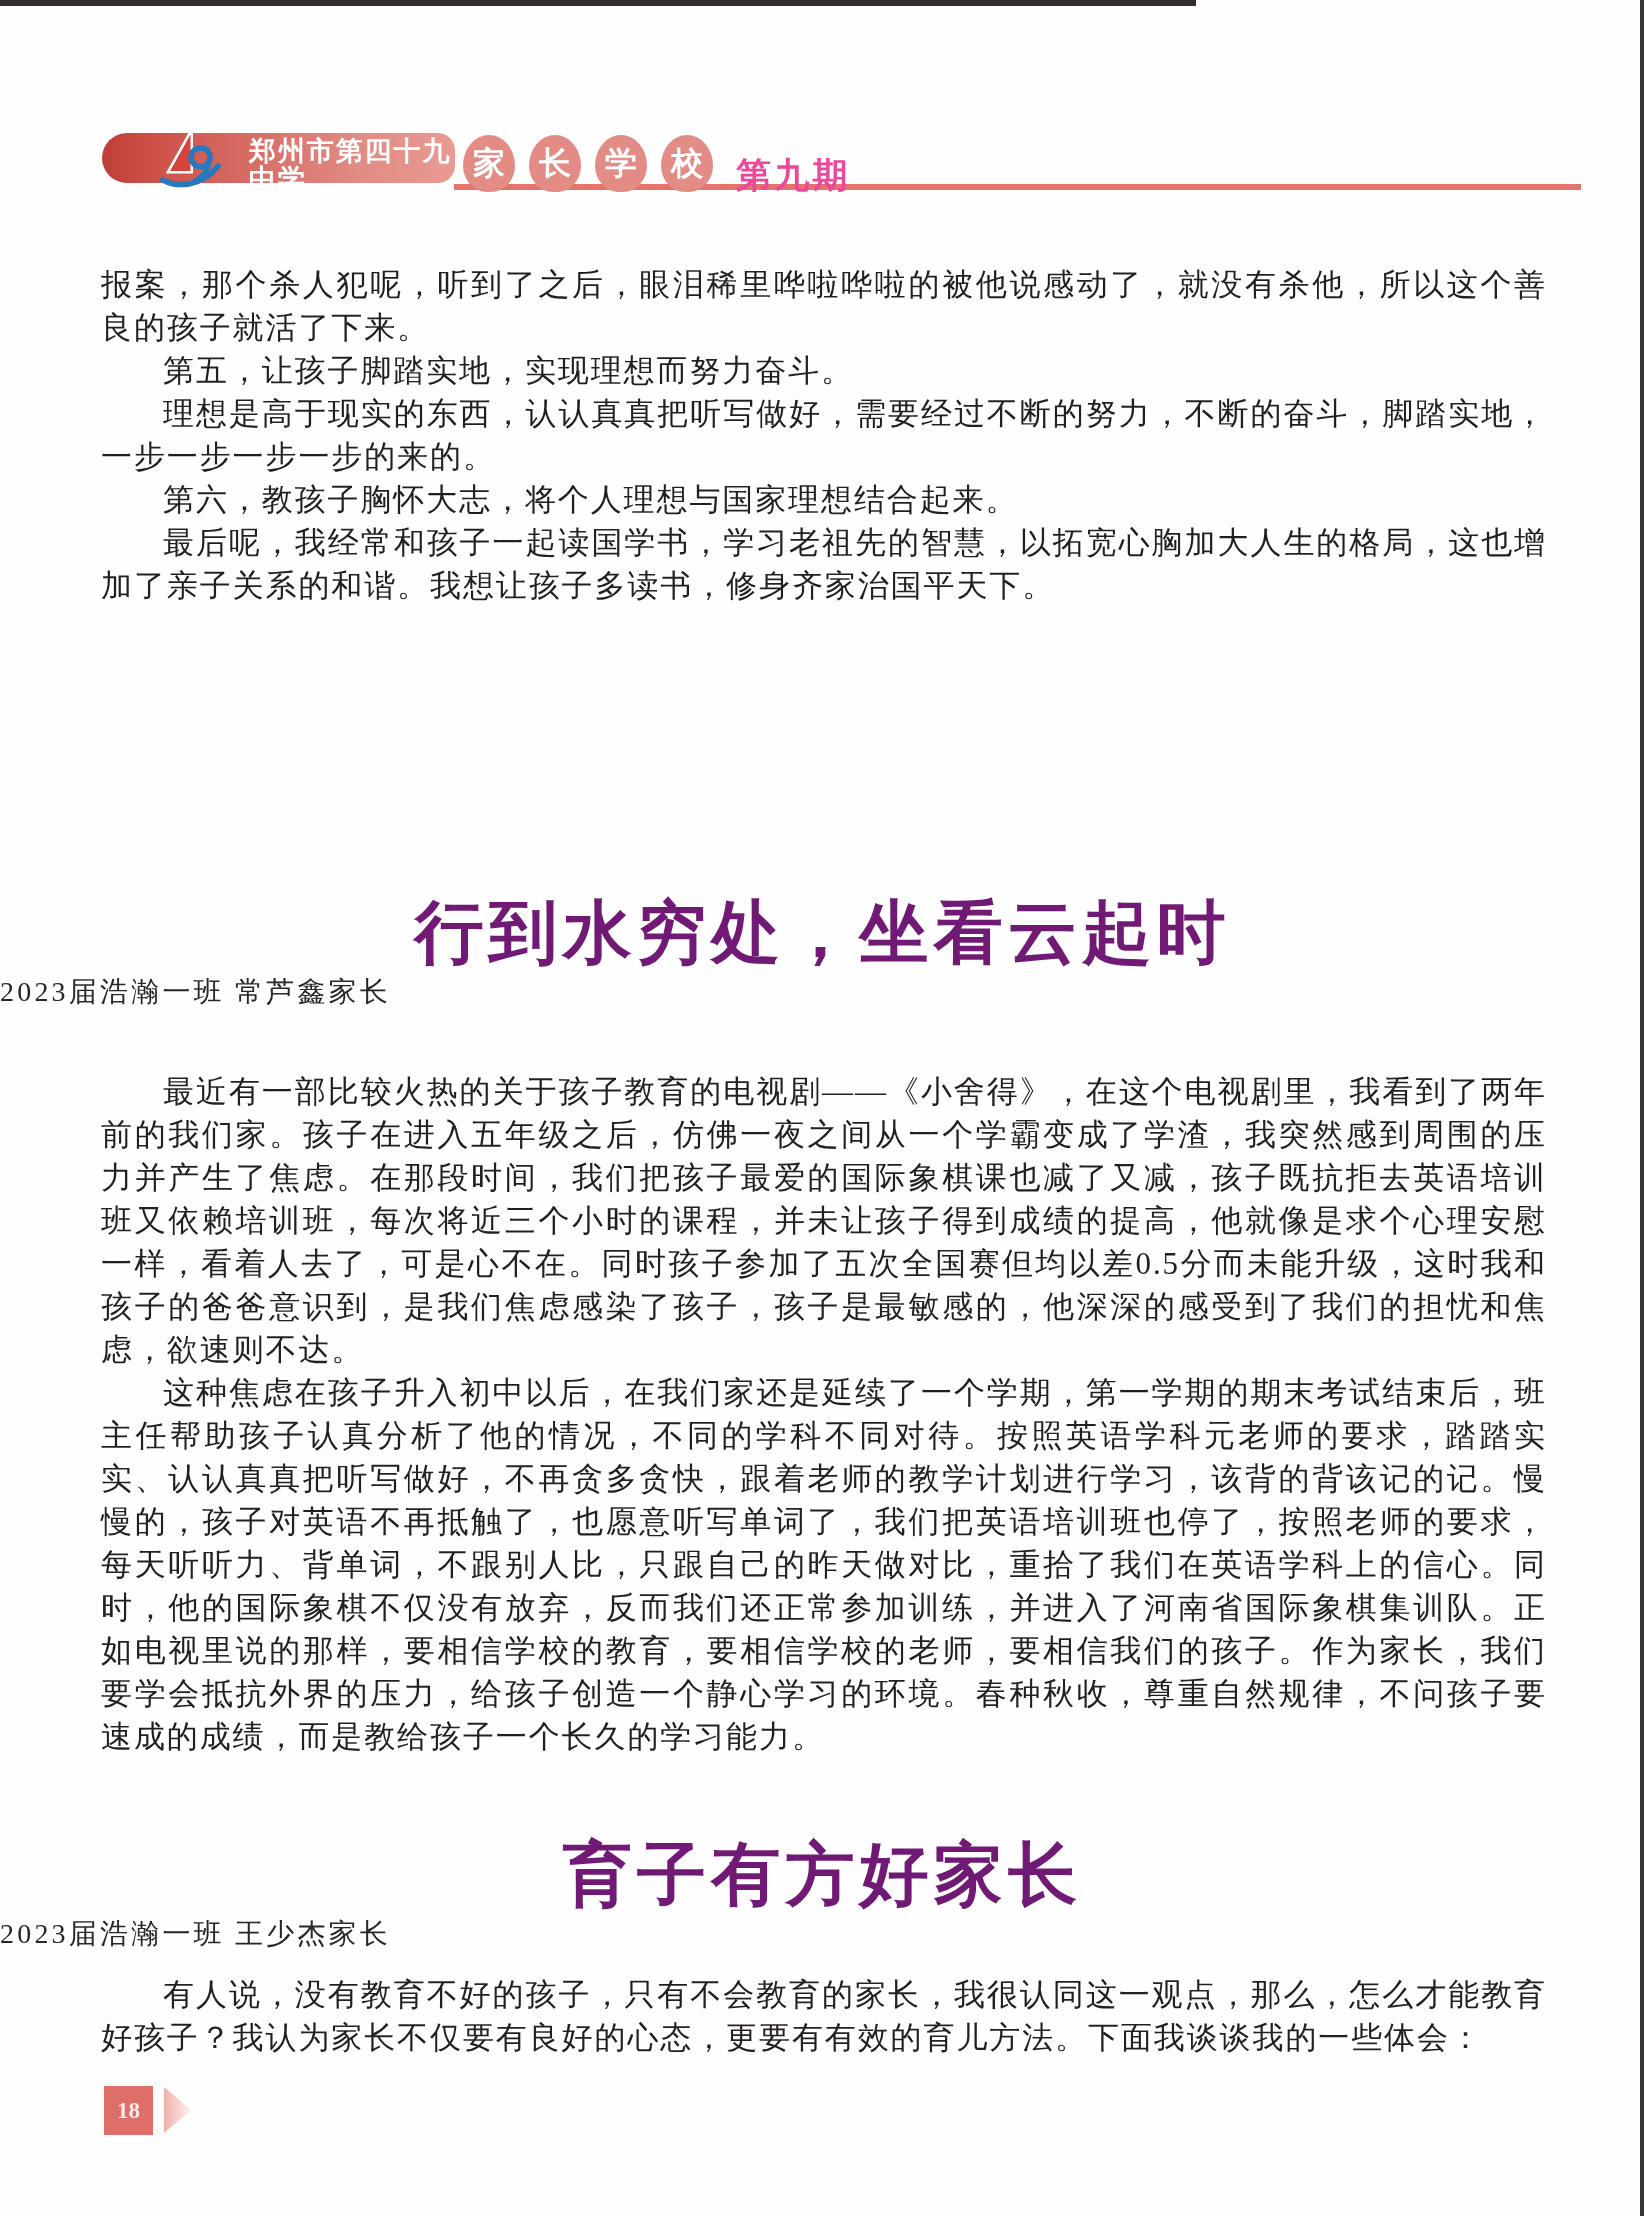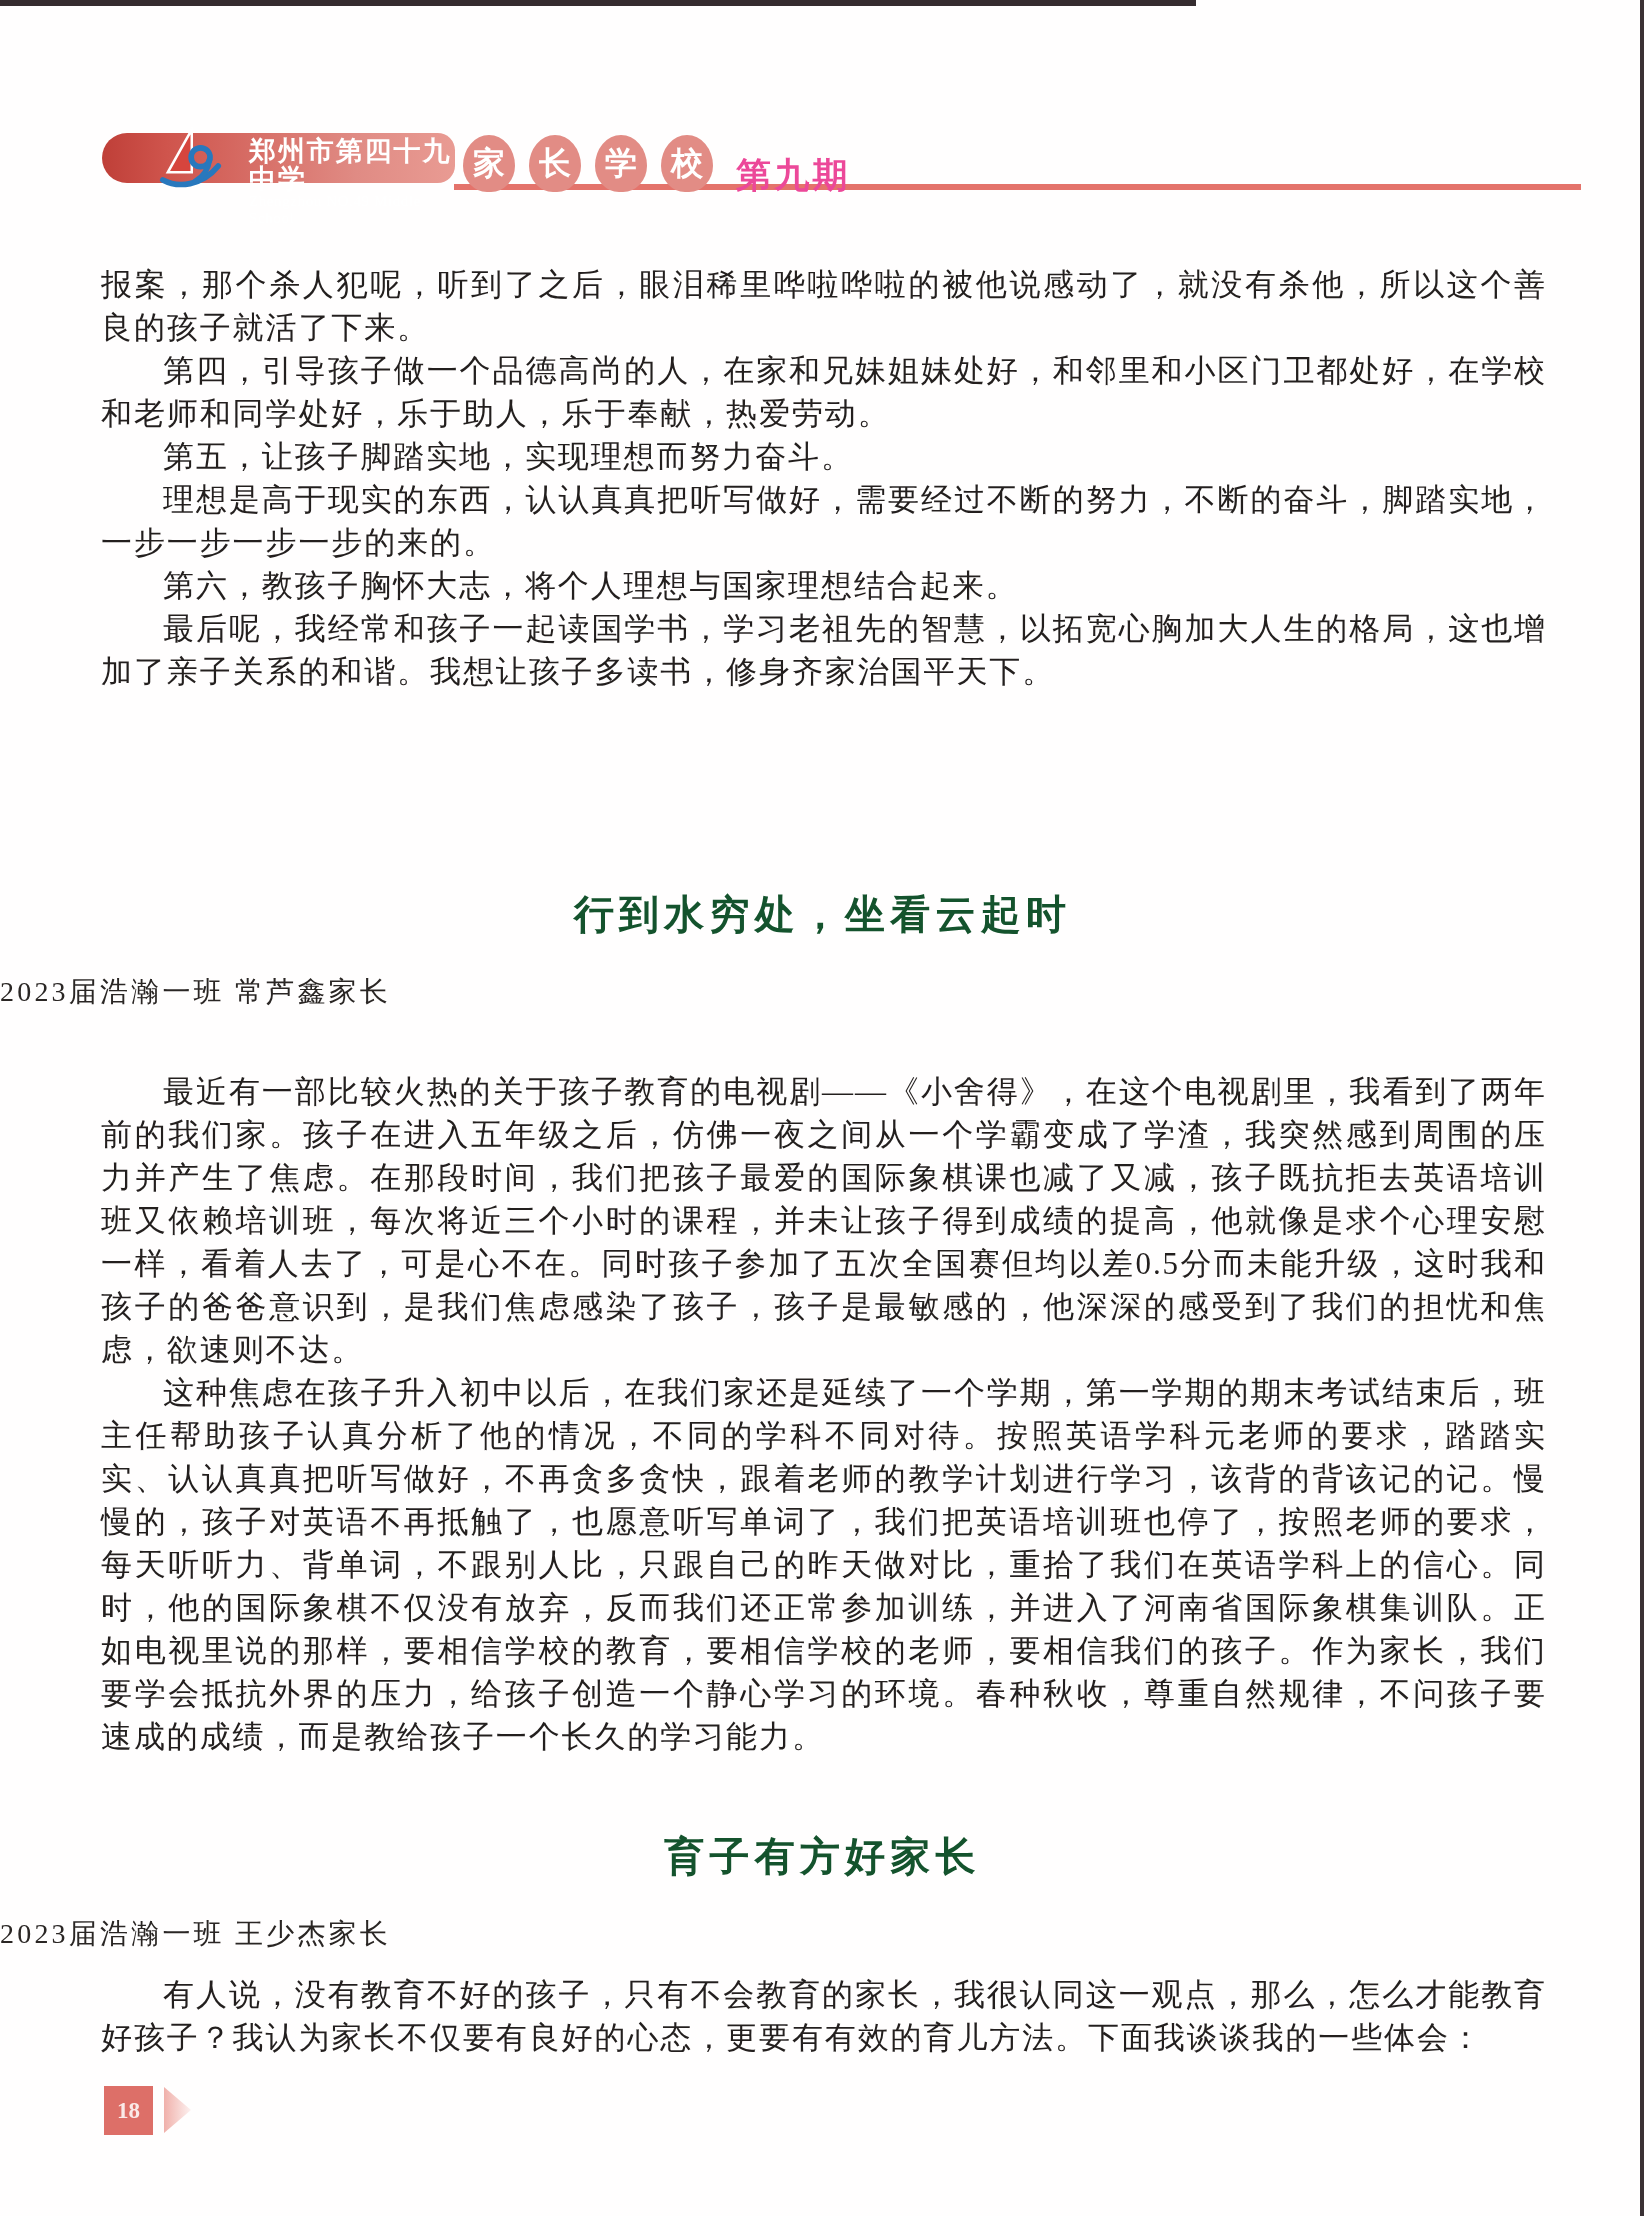--- a/index.html
+++ b/index.html
@@ -36,21 +36,21 @@
   
   .body-text { position:absolute; left:101px; width:1446px; }
   .body-text p {
     margin:0; text-indent:2em; text-align:justify;
     font-size:31px; line-height:43px; letter-spacing:1.9px; color:#231f1e;
   }
   .body-text p.no-indent { text-indent:0; }
 
   .article-title {
     position:absolute; left:0; width:1645px; text-align:center;
-    color:#14532d; font-size:40px; font-weight:bold; letter-spacing:5.2px; margin:0;
+    color:#701a75; font-size:69px; font-weight:bold; letter-spacing:5.2px; margin:0;
   }
   .byline {
     position:absolute; left:0; width:1645px; 
     font-size:28px; color:#2a2624; letter-spacing:3.2px; margin:0;
   }
 
   
   .page-num {
     position:absolute; left:104px; top:2086px; width:49px; height:49px;
     background:#dd6f68; color:#faeae8; font-size:23px; font-weight:bold;
@@ -87,21 +87,20 @@
     <div class="badge">家</div>
     <div class="badge">长</div>
     <div class="badge">学</div>
     <div class="badge">校</div>
   </div>
   <div class="issue">第九期</div>
   <div class="header-line"></div>
 
   <div class="body-text" style="top:263px;">
     <p class="no-indent">报案，那个杀人犯呢，听到了之后，眼泪稀里哗啦哗啦的被他说感动了，就没有杀他，所以这个善良的孩子就活了下来。</p>
-    <p>第四，引导孩子做一个品德高尚的人，在家和兄妹姐妹处好，和邻里和小区门卫都处好，在学校和老师和同学处好，乐于助人，乐于奉献，热爱劳动。</p>
     <p>第五，让孩子脚踏实地，实现理想而努力奋斗。</p>
     <p>理想是高于现实的东西，认认真真把听写做好，需要经过不断的努力，不断的奋斗，脚踏实地，一步一步一步一步的来的。</p>
     <p>第六，教孩子胸怀大志，将个人理想与国家理想结合起来。</p>
     <p>最后呢，我经常和孩子一起读国学书，学习老祖先的智慧，以拓宽心胸加大人生的格局，这也增加了亲子关系的和谐。我想让孩子多读书，修身齐家治国平天下。</p>
   </div>
 
   <h1 class="article-title" style="top:887px;">行到水穷处，坐看云起时</h1>
   <p class="byline" style="top:973px;">2023届浩瀚一班 常芦鑫家长</p>
   <div class="body-text" style="top:1070px;">
     <p>最近有一部比较火热的关于孩子教育的电视剧——《小舍得》，在这个电视剧里，我看到了两年前的我们家。孩子在进入五年级之后，仿佛一夜之间从一个学霸变成了学渣，我突然感到周围的压力并产生了焦虑。在那段时间，我们把孩子最爱的国际象棋课也减了又减，孩子既抗拒去英语培训班又依赖培训班，每次将近三个小时的课程，并未让孩子得到成绩的提高，他就像是求个心理安慰一样，看着人去了，可是心不在。同时孩子参加了五次全国赛但均以差0.5分而未能升级，这时我和孩子的爸爸意识到，是我们焦虑感染了孩子，孩子是最敏感的，他深深的感受到了我们的担忧和焦虑，欲速则不达。</p>

